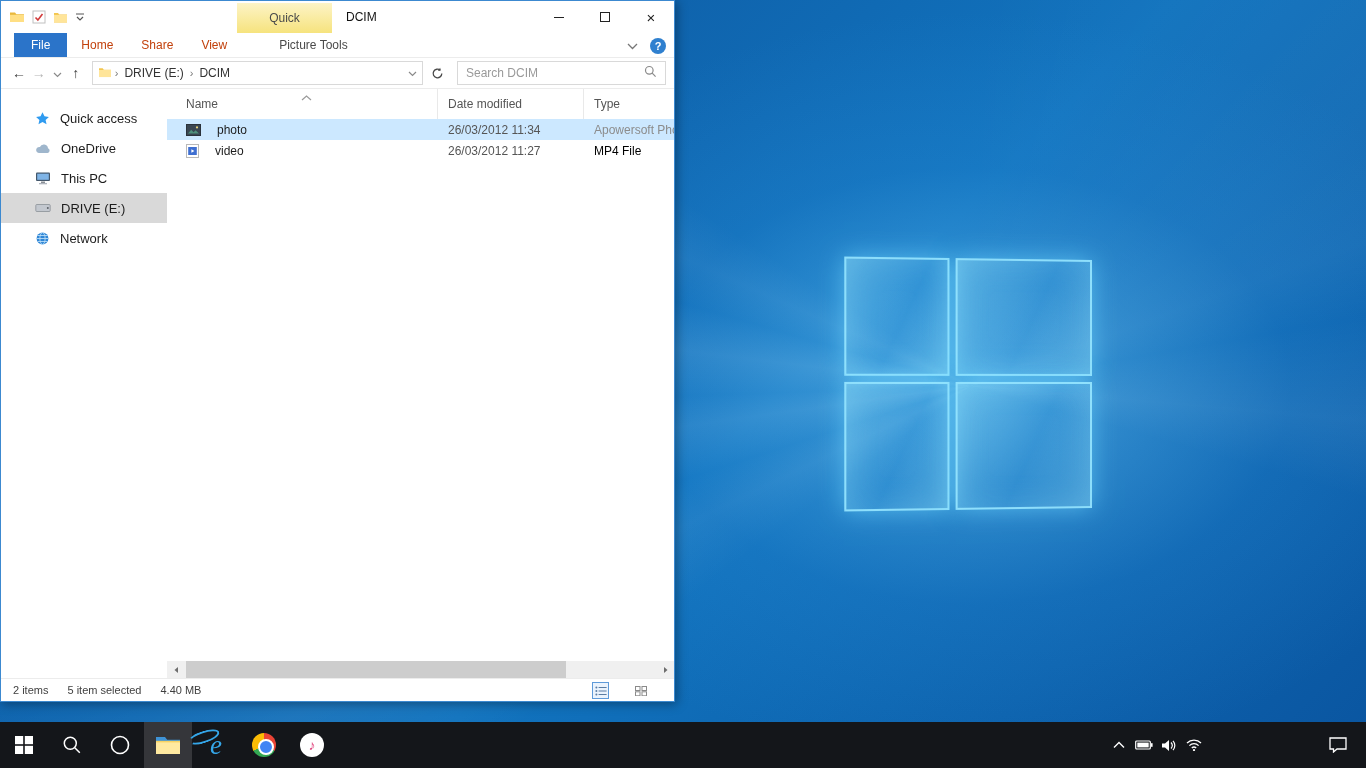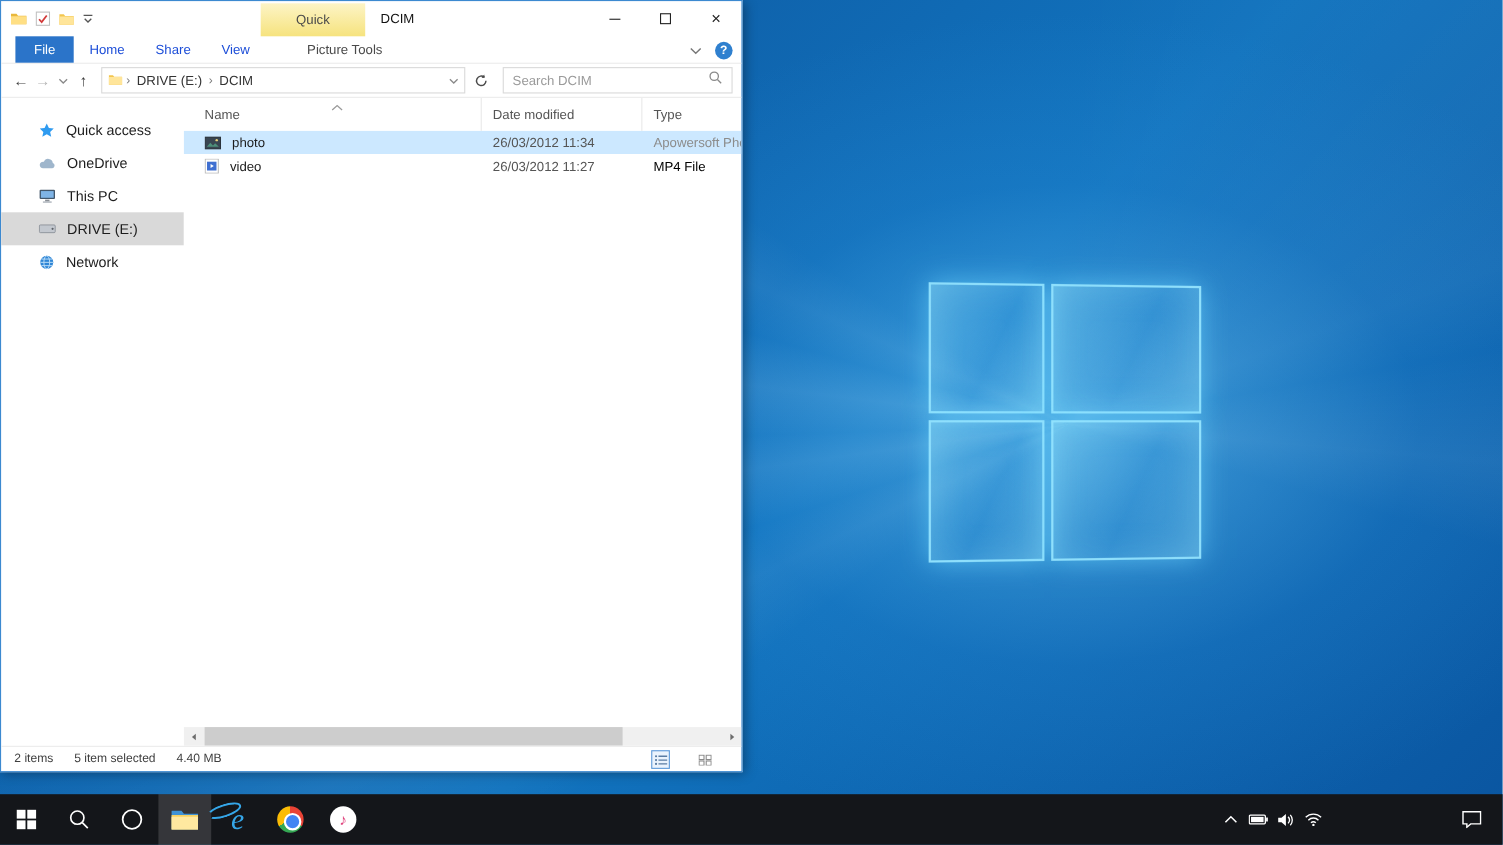--- a/index.html
+++ b/index.html
@@ -44,21 +44,21 @@
     background:linear-gradient(#fdf4c6,#f6e37e); display:flex; align-items:center; justify-content:center;
     font-size:12px; color:#4a4a4a;
   }
   .title-text { position:absolute; left:345px; top:0; height:32px; display:flex; align-items:center; font-size:12px; color:#111; }
   .win-controls { position:absolute; right:0; top:0; height:32px; display:flex; }
   .win-btn { width:46px; height:32px; display:flex; align-items:center; justify-content:center; color:#222; font-size:15px; }
   .min-glyph { width:10px; height:1px; background:#222; display:block; }
   .max-glyph { width:10px; height:10px; border:1px solid #222; display:block; }
 
   .tab-row { height:25px; display:flex; align-items:stretch; position:relative; border-bottom:1px solid #ececec; flex:none; font-size:12px;padding-left:11px; }
-  .tab { display:flex; align-items:center; padding:0 14px; color:#1d4ed8; }
+  .tab { display:flex; align-items:center; padding:0 14px; color:#c2410c; }
   .tab-file { background:#2b74c9; color:#fff; padding:0 17px; margin-left:2px; }
   .tab-picture-tools { margin-left:24px; color:#4a4a4a; }
   .ribbon-right { position:absolute; right:8px; top:0; height:25px; display:flex; align-items:center; gap:12px; }
   .help-circle { width:16px; height:16px; border-radius:50%; background:#2f80cf; color:#fff; font-size:11px; font-weight:bold; display:flex; align-items:center; justify-content:center; }
 
   .toolbar-row { height:31px; display:flex; align-items:center; padding:0 8px; border-bottom:1px solid #ececec; flex:none; }
   .nav-arrow { width:20px; text-align:center; font-size:14px; }
   .back { color:#3b3b3b; }
   .fwd { color:#b5b5b5; }
   .addr-box { width:333px; height:24px; border:1px solid #d9d9d9; display:flex; align-items:center; padding:0 5px; gap:3px; font-size:12px; color:#333; margin-left:6px; }
@@ -80,21 +80,21 @@
   .col-headers { height:30px; display:flex; font-size:12px; color:#555; position:relative; flex:none; }
   .colh { display:flex; align-items:center; }
   .colh-name { width:271px; padding-left:19px; border-right:1px solid #e9e9e9; }
   .colh-date { width:146px; padding-left:10px; border-right:1px solid #e9e9e9; }
   .colh-type { flex:1; padding-left:10px; }
   .sort-caret { position:absolute; left:134px; top:1px; }
 
   .rows { font-size:12px; flex:1; }
   .file-row { height:21px; display:flex; align-items:center; }
   .file-row.selected { background:#cce8ff; }
-  .cell-name { width:271px; padding-left:19px; display:flex; align-items:center; gap:10px; color:#1d1d1d; overflow:hidden; white-space:nowrap; }
+  .cell-name { width:271px; padding-left:19px; display:flex; align-items:center; gap:16px; color:#1d1d1d; overflow:hidden; white-space:nowrap; }
   .cell-date { width:146px; padding-left:10px; color:#555; white-space:nowrap; }
   .cell-type { flex:1; padding-left:10px; color:#000000; white-space:nowrap; overflow:hidden; }
   .cell-type.dim { color:#8c8c8c; }
 
   .h-scrollbar { height:17px; background:#f0f0f0; position:relative; flex:none; }
   .sb-arrow { position:absolute; top:0; width:17px; height:17px; display:flex; align-items:center; justify-content:center; }
   .sb-left { left:0; } .sb-right { right:0; }
   .sb-thumb { position:absolute; left:19px; top:0; width:380px; height:17px; background:#cdcdcd; }
 
   .status-bar { height:23px; border-top:1px solid #ececec; display:flex; align-items:center; font-size:11px; color:#3f3f3f; padding-left:12px; position:relative; flex:none; }

